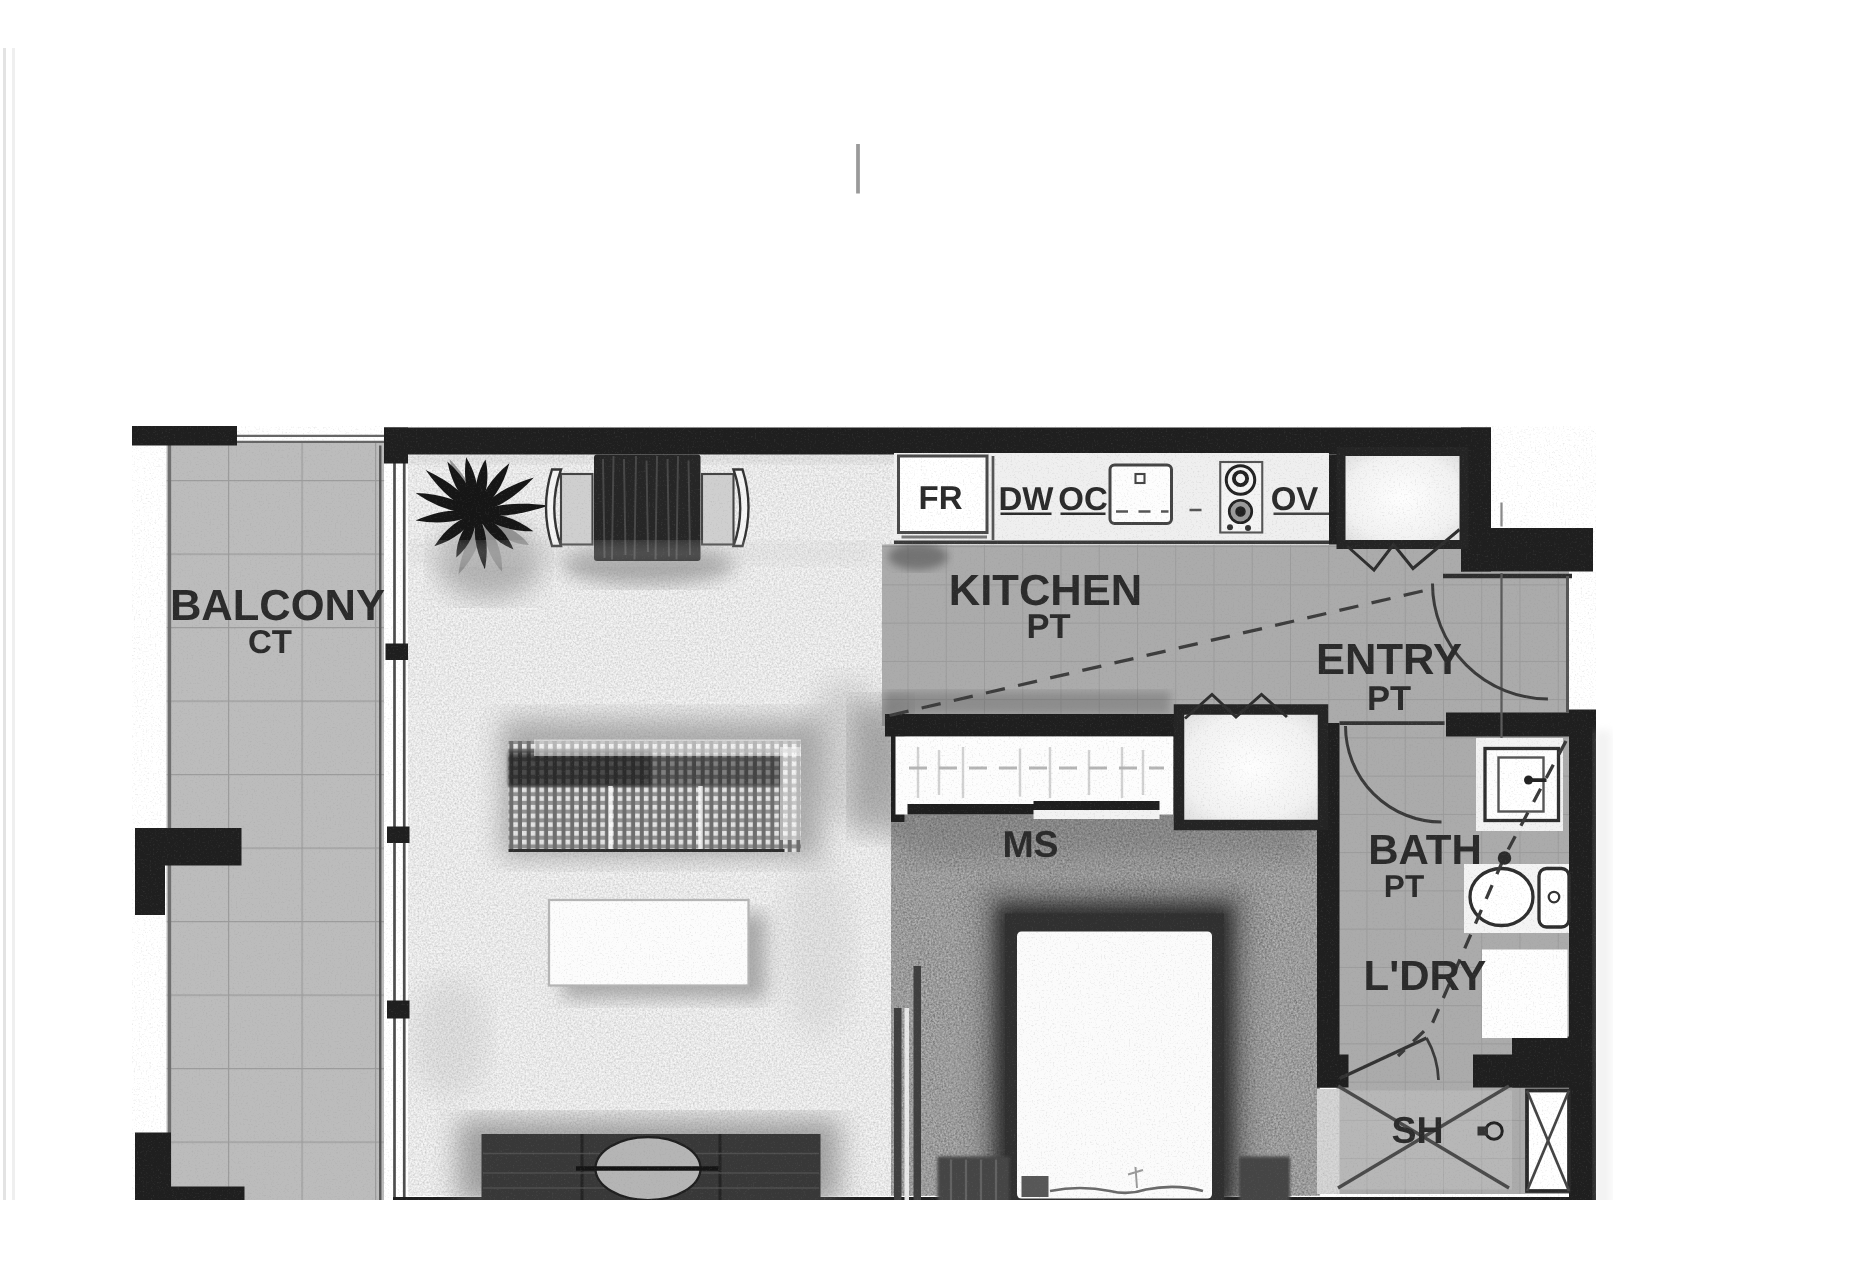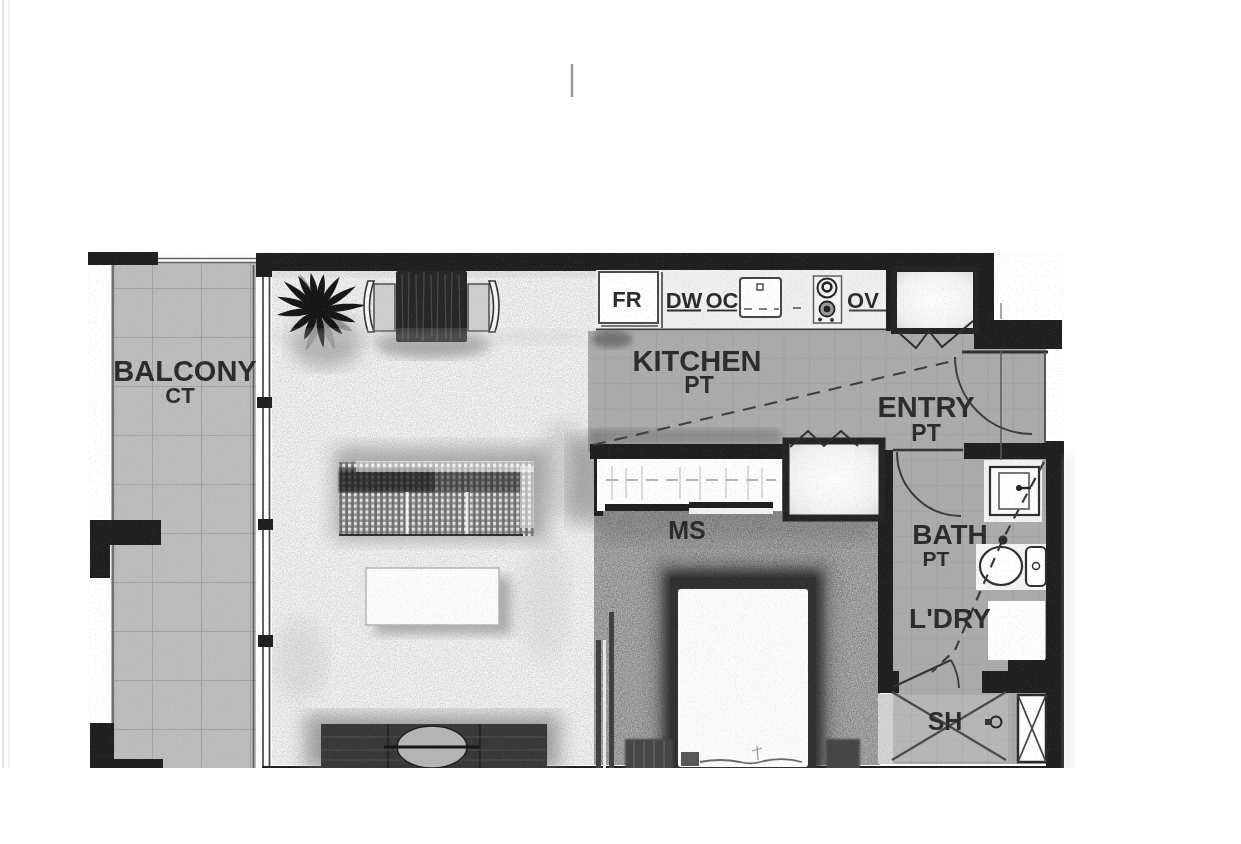--- a/index.html
+++ b/index.html
@@ -1,17 +1,17 @@
 <!DOCTYPE html>
 <html><head>
 <meta charset="utf-8">
 <style>
   html,body{margin:0;padding:0;background:#ffffff;}
   .page{position:relative;width:1241px;height:768px;background:#ffffff;overflow:hidden;
-        font-family:"Liberation Sans", sans-serif;}
+        font-family:"Liberation Sans", sans-serif;margin-top:32px;}
   svg{position:absolute;left:0;top:0;filter:blur(0.4px);}
 </style>
 </head>
 <body>
 <div class="page">
 <svg width="1241" height="844" viewBox="0 0 1241 844">
 <defs>
   <pattern id="tileGray" width="25.5" height="25.5" patternUnits="userSpaceOnUse" x="579.5" y="332.1">
     <rect width="25.5" height="25.5" fill="#ababab"></rect>
     <path d="M0,0 H25.5 M0,0 V25.5" stroke="#9b9b9b" stroke-width="1.2" fill="none"></path>

